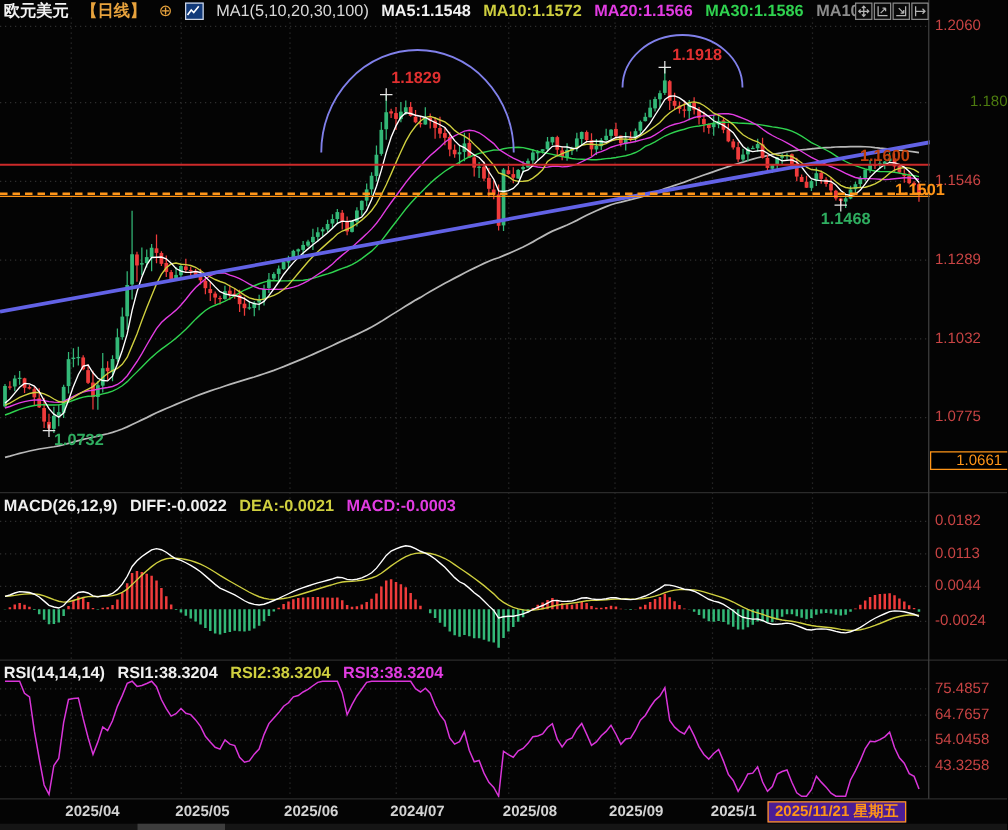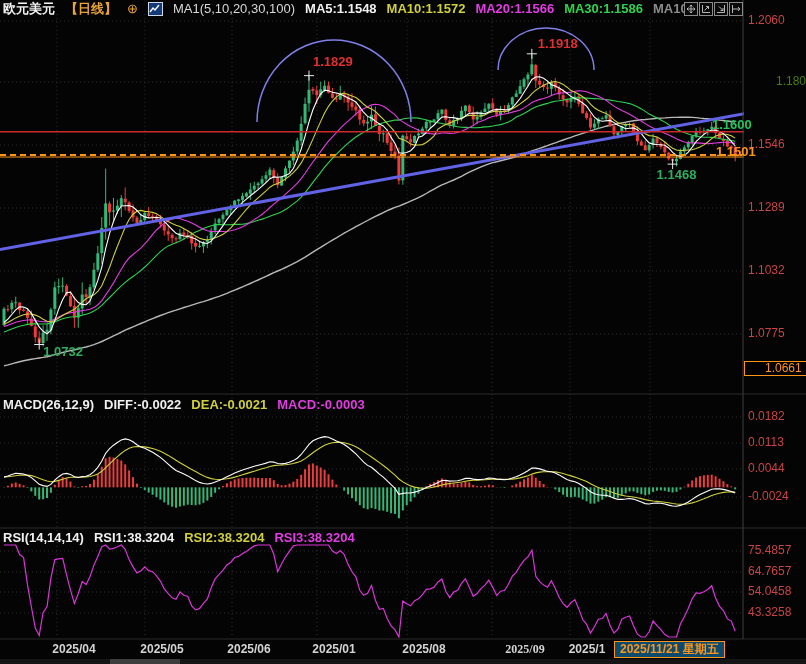--- a/index.html
+++ b/index.html
@@ -15,21 +15,21 @@
   .tools{position:absolute;top:2px;right:63px;display:flex;gap:1px;z-index:7;}
   .tool{width:12px;height:12px;border:1px solid #8a8a8a;background:#0a0a0a;display:flex;
         align-items:center;justify-content:center;}
   .lbl{position:absolute;white-space:nowrap;font-size:12px;line-height:13px;z-index:5;}
   .axis{color:#c94444;}
   .ann{font-weight:700;font-size:13px;}
   .ind-hdr{position:absolute;left:3px;font-size:13px;font-weight:700;white-space:nowrap;z-index:6;}
   .ind-hdr span{margin-right:10px;}
   .minbox{border:1px solid #ff9518;color:#ff9518;padding:0 20px;background:#000;}
   .datebox{position:absolute;left:614px;top:641px;height:15px;border:1px solid #ff9518;
-           color:#ff9518;background:#0c4a6e;font-size:12px;font-weight:700;padding:0 5px;
+           color:#ff9518;background:#4c1d95;font-size:12px;font-weight:700;padding:0 5px;
            line-height:15px;z-index:6;}
   .wm{position:absolute;left:652px;top:596px;font-family:"Liberation Serif",serif;
       font-size:42px;font-weight:700;color:#f5f5f5;letter-spacing:1px;z-index:4;}
   .month{color:#d4d4d4;font-weight:700;}
   .sb-track{position:absolute;left:0;top:659px;width:806px;height:5px;background:#151515;z-index:6;}
   .sb-thumb{position:absolute;left:110px;top:0;width:70px;height:5px;background:#3d3d3d;}
   svg#plot{position:absolute;left:0;top:0;z-index:1;}
 </style>
 </head>
 <body>
@@ -722,28 +722,28 @@
       <div class="lbl axis" style="left: 748px; top: 327px; color: rgb(201, 68, 68);">1.0775</div>
       <div class="lbl axis" style="left: 748px; top: 410px; color: rgb(201, 68, 68);">0.0182</div>
       <div class="lbl axis" style="left: 748px; top: 436px; color: rgb(201, 68, 68);">0.0113</div>
       <div class="lbl axis" style="left: 748px; top: 462px; color: rgb(201, 68, 68);">0.0044</div>
       <div class="lbl axis" style="left: 748px; top: 490px; color: rgb(201, 68, 68);">-0.0024</div>
       <div class="lbl axis" style="left: 748px; top: 544px; color: rgb(201, 68, 68);">75.4857</div>
       <div class="lbl axis" style="left: 748px; top: 565px; color: rgb(201, 68, 68); text-align: right;">64.7657</div>
       <div class="lbl axis" style="left: 748px; top: 585px; color: rgb(201, 68, 68);">54.0458</div>
       <div class="lbl axis" style="left: 748px; top: 606px; color: rgb(201, 68, 68);">43.3258</div>
       <div class="lbl minbox" style="left: 744px; top: 361px;">1.0661</div>
-      <div class="lbl ann" style="left: 712px; top: 118px; color: #22c55e;">1.1600</div>
+      <div class="lbl ann" style="left: 688px; top: 118px; color: #c2410c;">1.1600</div>
       <div class="lbl ann" style="left: 716px; top: 145px; color: rgb(255, 149, 24);">1.1501</div>
       <div class="lbl month" style="left: 41px; top: 643px; width: 66px; text-align: center;">2025/04</div>
       <div class="lbl month" style="left: 129px; top: 643px; width: 66px; text-align: center;">2025/05</div>
       <div class="lbl month" style="left: 216px; top: 643px; width: 66px; text-align: center;">2025/06</div>
-      <div class="lbl month" style="left: 301px; top: 643px; width: 66px; text-align: center;">2025/01</div>
+      <div class="lbl month" style="left: 301px; top: 643px; width: 66px; text-align: center;">2024/07</div>
       <div class="lbl month" style="left: 391px; top: 643px; width: 66px; text-align: center;">2025/08</div>
-      <div class="lbl month" style="left: 492px; top: 643px; width: 66px; text-align: center; font-family: Liberation Serif, serif;">2025/09</div>
+      <div class="lbl month" style="left: 476px; top: 643px; width: 66px; text-align: center;">2025/09</div>
       <div class="lbl month" style="left: 554px; top: 643px; width: 66px; text-align: center;">2025/1</div>
     </div>
 
   <div class="datebox">2025/11/21 星期五</div>
 
   <div class="sb-track">
     <div class="sb-thumb"></div>
   </div>
 </div>
 

